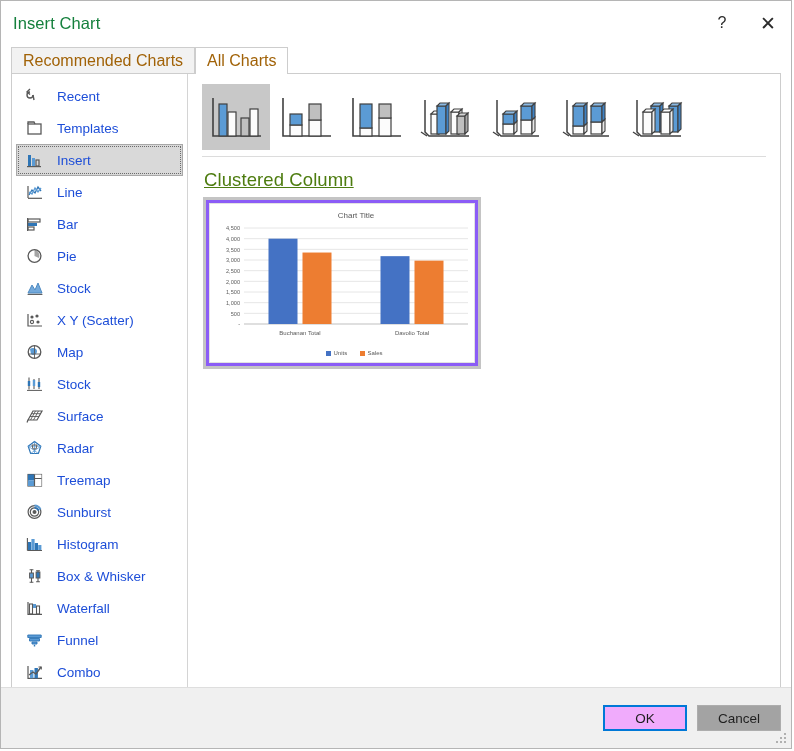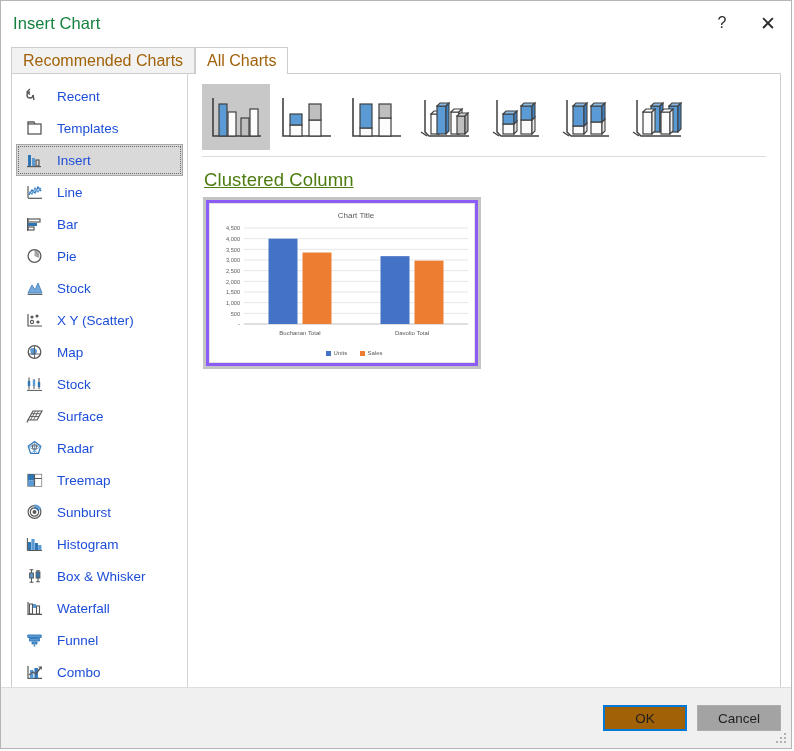--- a/index.html
+++ b/index.html
@@ -242,21 +242,21 @@
     color: #1f1f1f;
     background: #a3a3a3;
     border: 1px solid #adadad;
     box-sizing: border-box;
     cursor: default;
     margin-left: 10px;
     padding: 0;
   }
   .dlg-btn.default {
     border: 2px solid #0078d7;
-    background: #a16207;
+    background: #f0abfc;
   }
   .grip {
     position: absolute;
     right: 3px;
     bottom: 3px;
     width: 12px;
     height: 12px;
   }
   .grip i {
     position: absolute;

